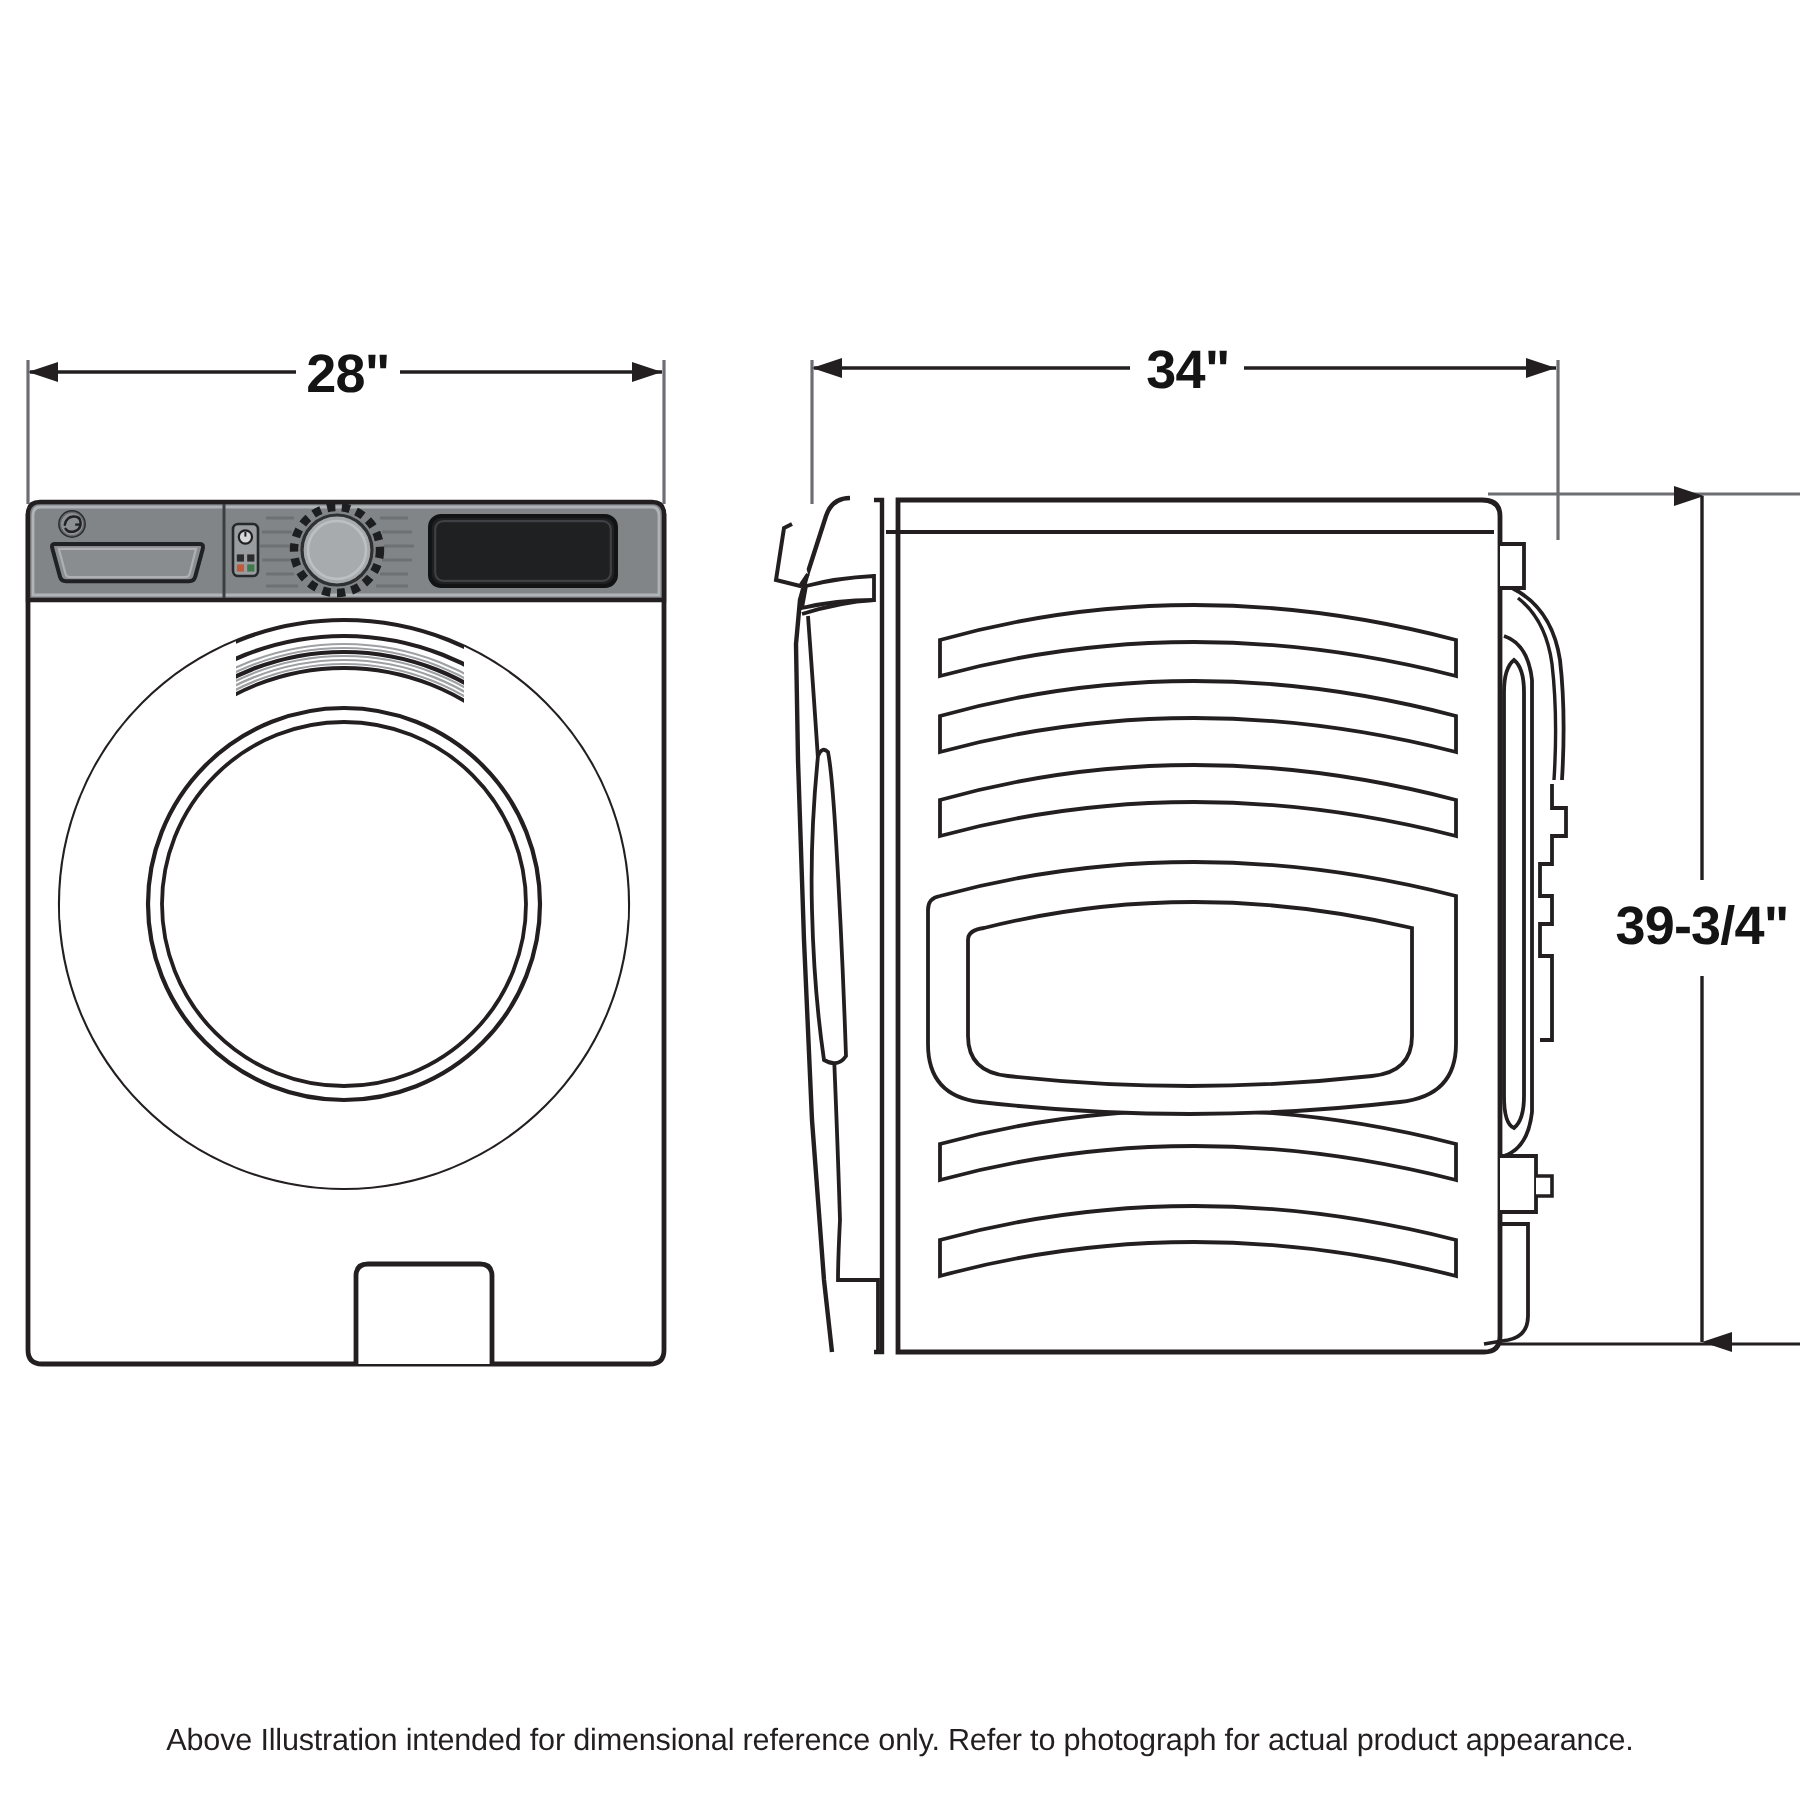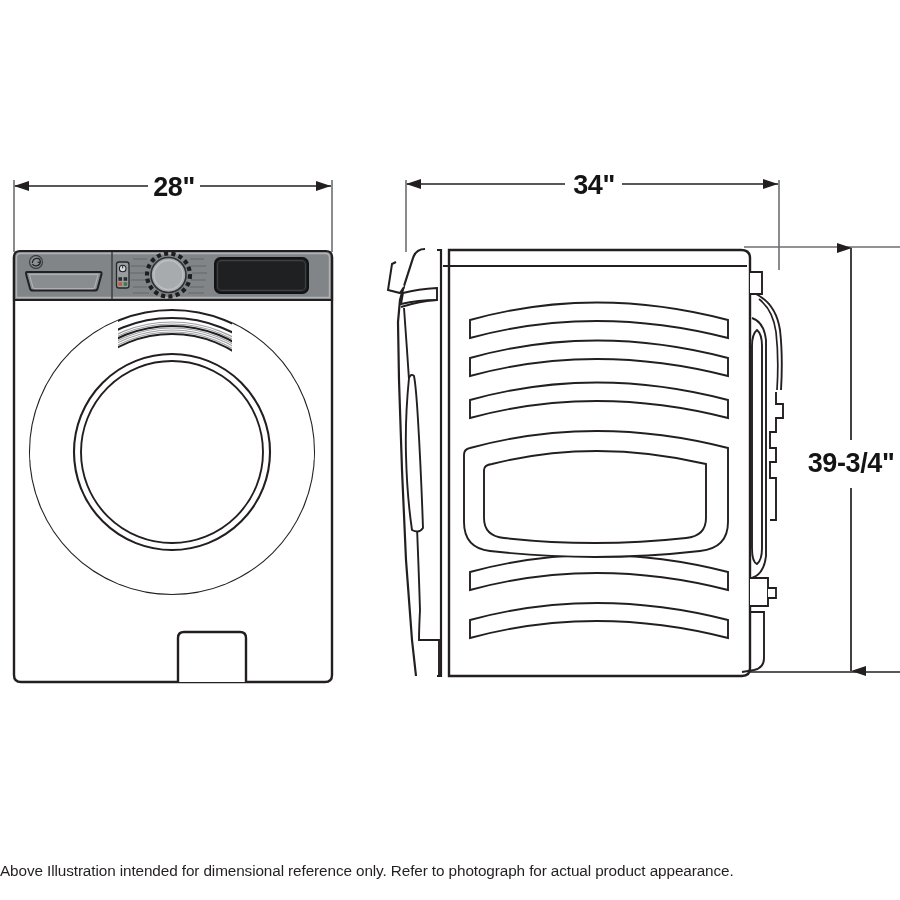--- a/index.html
+++ b/index.html
@@ -34,21 +34,21 @@
     font-family: "Liberation Sans", sans-serif;
     font-weight: bold;
     font-size: 27px;
     fill: #141414;
     letter-spacing: -0.4px;
   }
   .footer-note {
     position: absolute;
     left: 0;
     top: 862px;
-    width: 716px;
+    width: 900px;
     text-align: center;
     font-family: "Liberation Sans", sans-serif;
     font-size: 15.3px;
     color: #231f20;
     letter-spacing: -0.1px;
     white-space: nowrap;
   }
 </style>
 </head>
 <body>

